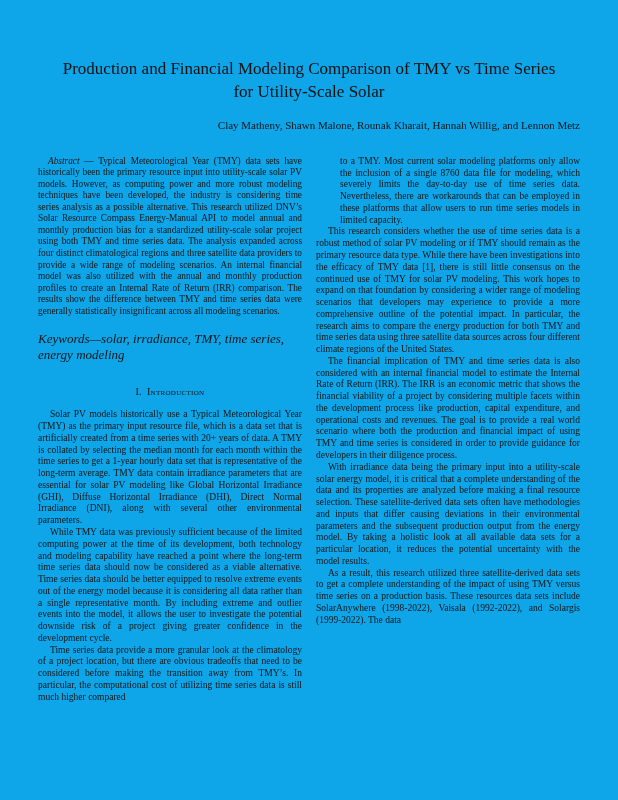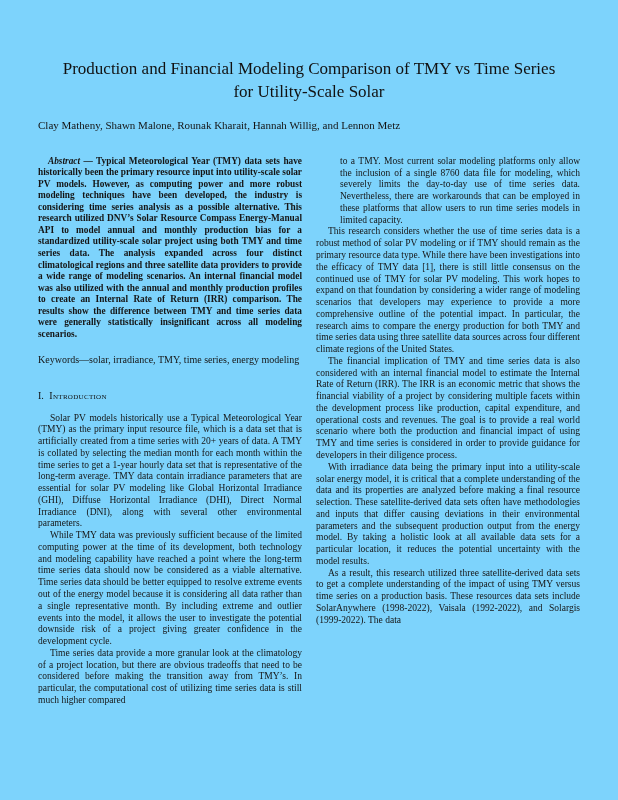--- a/index.html
+++ b/index.html
@@ -4,38 +4,38 @@
 <style>
   html, body {
     margin: 0;
     padding: 0;
     background: #ffffff;
   }
   .page {
     position: relative;
     width: 618px;
     height: 800px;
-    background: #7dd3fc;
+    background: #0ea5e9;
     box-sizing: border-box;
     padding: 58px 38px 0 38px;
     font-family: "Liberation Serif", "DejaVu Serif", serif;
     color: #151515;
     overflow: hidden;
   }
   .title {
     font-size: 17px;
     font-weight: normal;
     line-height: 1.35;
     text-align: center;
     margin: 0 auto;
     max-width: 505px;
     color: #111111;
   }
   .authors {
-    text-align: left;
+    text-align: right;
     font-size: 11px;
     margin-top: 15px;
     white-space: nowrap;
   }
   .affiliation {
     text-align: center;
     font-size: 11px;
     margin-top: 17px;
   }
   .columns {
@@ -44,34 +44,35 @@
     margin-top: 25px;
   }
   .col {
     flex: 1 1 0;
     min-width: 0;
   }
   p { margin: 0; }
   .abstract {
     font-size: 9.3px;
     line-height: 1.24;
-    font-weight: bold;
+    font-weight: normal;
     text-align: justify;
     text-indent: 10px;
   }
   .abstract-label { font-style: italic; }
   .keywords {
-    font-size: 10px;
+    font-size: 13px;
+    font-style: italic;
     margin-top: 14px;
     line-height: 1.24;
   }
   .section-heading {
     font-size: 10px;
     font-weight: normal;
-    text-align: left;
+    text-align: center;
     margin: 23px 0 12px 0;
     color: #111111;
   }
   .sec-num { margin-right: 0.55em; }
   .sec-title {
     font-variant: small-caps;
     letter-spacing: 0.03em;
   }
   .body-par {
     font-size: 9.5px;

